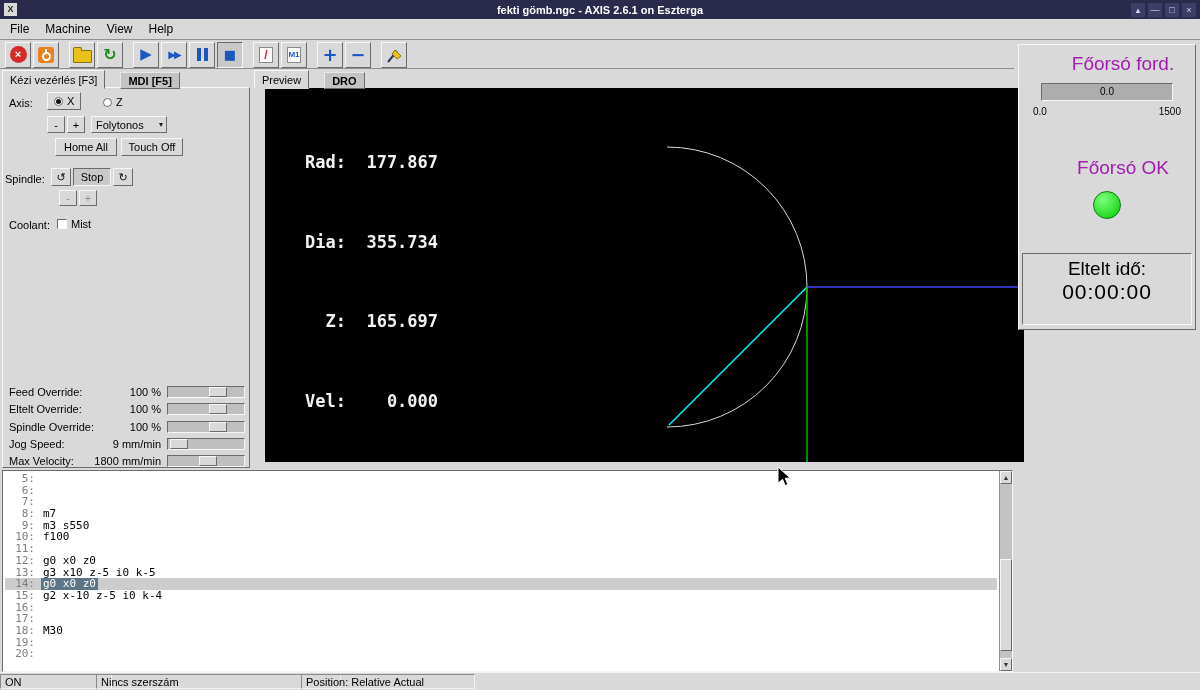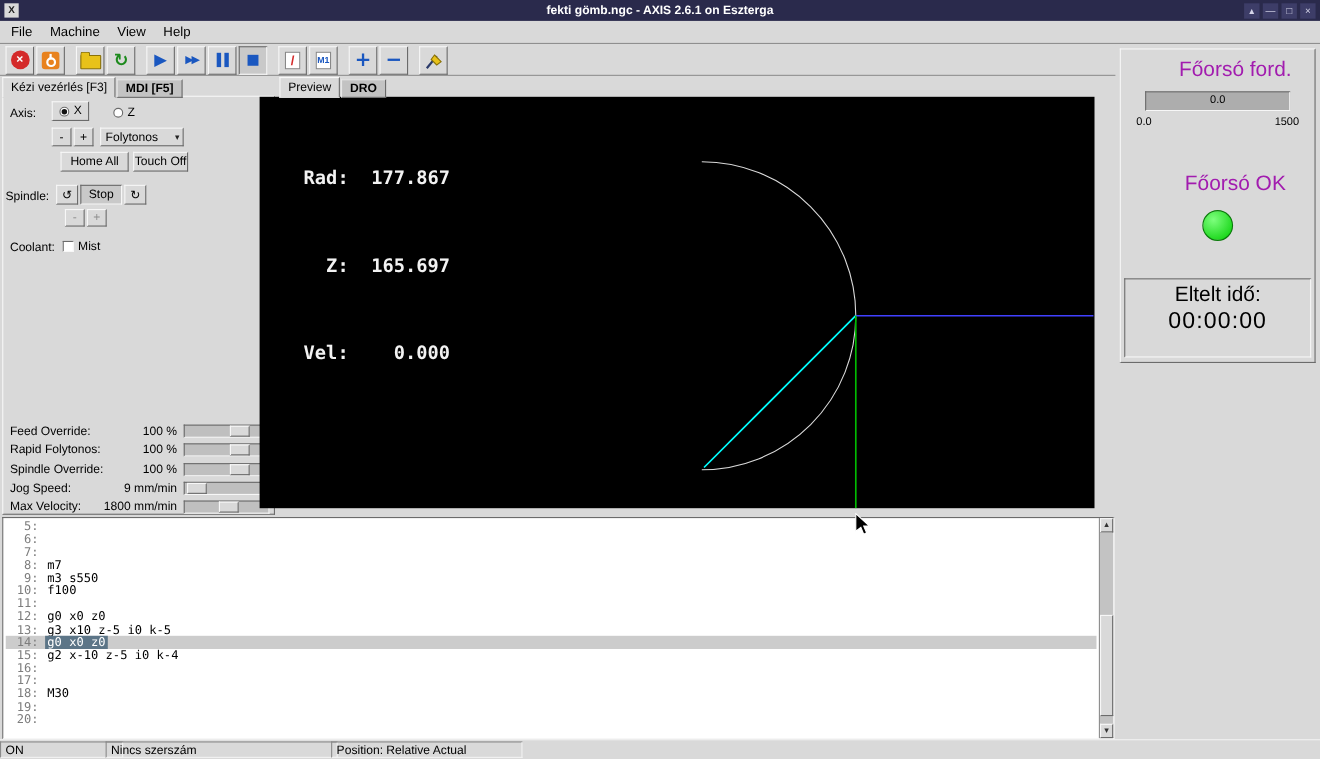--- a/index.html
+++ b/index.html
@@ -49,21 +49,21 @@
   .i-pause i{width:4px;height:13px;background:#1a57c0;display:block;}
   .i-stop{color:#1a57c0;font:13px/13px "DejaVu Sans",sans-serif;}
   .i-doc{width:14px;height:16px;background:#fff;border:1px solid #888;text-align:center;box-sizing:border-box;}
   .i-skip{color:#d42a2a;font:bold 12px/14px "Liberation Sans",sans-serif;}
   .i-m1{color:#1a57c0;font:bold 8px/14px "Liberation Sans",sans-serif;}
   .i-zoom{color:#1a57c0;font:bold 18px/18px "DejaVu Sans",sans-serif;}
 
   
   #left-tabs{position:absolute;left:2px;top:70px;display:flex;align-items:flex-end;z-index:3;}
   .tab{height:17px;padding:0 7px;font-size:11px;display:flex;align-items:center;
-       background:#d9d9d9;border:1px solid;border-color:#f7f7f7 #6b6b6b #d9d9d9 #f7f7f7;margin-right:1px;}
+       background:#d9d9d9;border:1px solid;border-color:#f7f7f7 #6b6b6b #d9d9d9 #f7f7f7;margin-right:15px;}
   .tab.inactive{background:#c3c3c3;height:15px;border-color:#e7e7e7 #6b6b6b #6b6b6b #e7e7e7;font-weight:bold;}
   #left-frame{position:absolute;left:2px;top:87px;width:248px;height:381px;background:#d9d9d9;
               box-sizing:border-box;border:1px solid;border-color:#f7f7f7 #6b6b6b #6b6b6b #f7f7f7;}
   .lbl{position:absolute;font-size:11px;color:#000;}
   .btn{position:absolute;background:#d9d9d9;font-size:11px;display:flex;align-items:center;
        justify-content:center;box-sizing:border-box;border:1px solid;
        border-color:#f7f7f7 #6b6b6b #6b6b6b #f7f7f7;}
   .btn.pressed{border-color:#6b6b6b #f7f7f7 #f7f7f7 #6b6b6b;background:#c9c9c9;}
   .btn.disabled{color:#8f8f8f;}
   .radio-dot{width:9px;height:9px;border-radius:50%;box-sizing:border-box;background:#fff;
@@ -81,21 +81,21 @@
   .srow{position:absolute;left:6px;width:236px;height:16px;display:flex;align-items:center;}
   .slabel{font-size:11px;flex:none;}
   .svalue{margin-left:auto;font-size:11px;text-align:right;}
   .strough{margin-left:6px;width:78px;height:12px;background:#bfbfbf;position:relative;
        box-sizing:border-box;flex:none;border:1px solid;border-color:#6b6b6b #f7f7f7 #f7f7f7 #6b6b6b;}
   .sthumb{position:absolute;top:0;width:18px;height:10px;background:#d9d9d9;box-sizing:border-box;
        border:1px solid;border-color:#f7f7f7 #6b6b6b #6b6b6b #f7f7f7;}
 
   
   #preview-tabs{position:absolute;left:254px;top:70px;display:flex;align-items:flex-end;z-index:3;}
-  #canvas{position:absolute;left:236px;top:88px;width:759px;height:374px;background:#000;}
+  #canvas{position:absolute;left:265px;top:88px;width:759px;height:374px;background:#000;}
   #dro{position:absolute;left:40px;top:8px;color:#f2f2f2;
        font:bold 17px/26.5px "DejaVu Sans Mono",monospace;white-space:pre;}
 
   
   #right-panel{position:absolute;left:1018px;top:44px;width:178px;height:286px;background:#d9d9d9;
        box-sizing:border-box;border:1px solid;border-color:#f7f7f7 #6b6b6b #6b6b6b #f7f7f7;}
   .rp-title{position:absolute;left:16px;width:100%;text-align:center;font-size:19px;color:#a21caf;}
   #gauge{position:absolute;left:22px;top:38px;width:132px;height:18px;background:#adadad;
        box-sizing:border-box;border:1px solid;border-color:#6b6b6b #f7f7f7 #f7f7f7 #6b6b6b;
        font-size:10px;text-align:center;line-height:16px;color:#000;}
@@ -226,21 +226,21 @@
   </span>
 
   <span class="btn" style="left:44px;top:28px;width:18px;height:17px">-</span>
   <span class="btn" style="left:64px;top:28px;width:18px;height:17px">+</span>
   <span class="combo" style="left:88px;top:28px;width:76px;height:17px">
     <span style="padding-left:4px">Folytonos</span>
     <span class="arrow">▾</span>
   </span>
 
   <span class="btn" style="left:52px;top:50px;width:62px;height:18px">Home All</span>
-  <span class="btn" style="left:118px;top:50px;width:50px;height:18px">Touch Off</span>
+  <span class="btn" style="left:118px;top:50px;width:62px;height:18px">Touch Off</span>
 
   <span class="lbl" style="left:2px;top:85px">Spindle:</span>
   <span class="btn" style="left:48px;top:80px;width:20px;height:18px">
     <span>↺</span>
   </span>
   <span class="btn pressed" style="left:70px;top:80px;width:38px;height:18px">Stop</span>
   <span class="btn" style="left:110px;top:80px;width:20px;height:18px">
     <span>↻</span>
   </span>
   <span class="btn disabled" style="left:56px;top:102px;width:18px;height:16px">-</span>
@@ -253,21 +253,21 @@
   </span>
 
   <div class="srow" style="top:296px">
     <span class="slabel">Feed Override:</span>
     <span class="svalue">100 %</span>
     <span class="strough">
         <span class="sthumb" style="left:41px"></span>
       </span>
   </div>
   <div class="srow" style="top:313px">
-    <span class="slabel">Rapid Folytonos:</span>
+    <span class="slabel">Eltelt Override:</span>
     <span class="svalue">100 %</span>
     <span class="strough">
         <span class="sthumb" style="left:41px"></span>
       </span>
   </div>
   <div class="srow" style="top:331px">
     <span class="slabel">Spindle Override:</span>
     <span class="svalue">100 %</span>
     <span class="strough">
         <span class="sthumb" style="left:41px"></span>
@@ -296,20 +296,21 @@
 
 <div id="canvas">
   <svg width="759" height="374">
     <path d="M402,59 A140,140 0 0 1 402,339" fill="none" stroke="#d8d8d8" stroke-width="1"></path>
     <line x1="542" y1="199" x2="404" y2="337" stroke="#00ffff" stroke-width="1.5"></line>
     <line x1="542" y1="199" x2="758" y2="199" stroke="#4040ff" stroke-width="1.5"></line>
     <line x1="542" y1="199" x2="542" y2="374" stroke="#00bb00" stroke-width="1.5"></line>
   </svg>
   <div id="dro">
     <div>Rad:  177.867</div>
+    <div>Dia:  355.734</div>
     <div>  Z:  165.697</div>
     <div>Vel:    0.000</div>
   </div>
 </div>
 
 <div id="right-panel">
   <div class="rp-title" style="top:8px">Főorsó ford.</div>
   <div id="gauge">0.0</div>
   <div id="gauge-scale">
     <span>0.0</span>
@@ -392,19 +393,19 @@
   </div>
   <div id="gscroll">
     <span class="sb-btn" style="top:0">▲</span>
     <span id="gthumb"></span>
     <span class="sb-btn" style="bottom:0">▼</span>
   </div>
 </div>
 
 <div id="statusbar">
   <span class="sb-cell" style="left:0;width:112px">ON</span>
-  <span class="sb-cell" style="left:96px;width:211px">Nincs szerszám</span>
+  <span class="sb-cell" style="left:96px;width:245px">Nincs szerszám</span>
   <span class="sb-cell" style="left:301px;width:174px">Position: Relative Actual</span>
 </div>
 
 <svg id="cursor" width="16" height="22">
   <polygon points="2,1 2,17 6.6,13.4 9.2,19.6 11.8,18.4 9.2,12.2 14.4,12.2" fill="#000" stroke="#fff" stroke-width="1"></polygon>
 </svg>
 
 </body></html>

